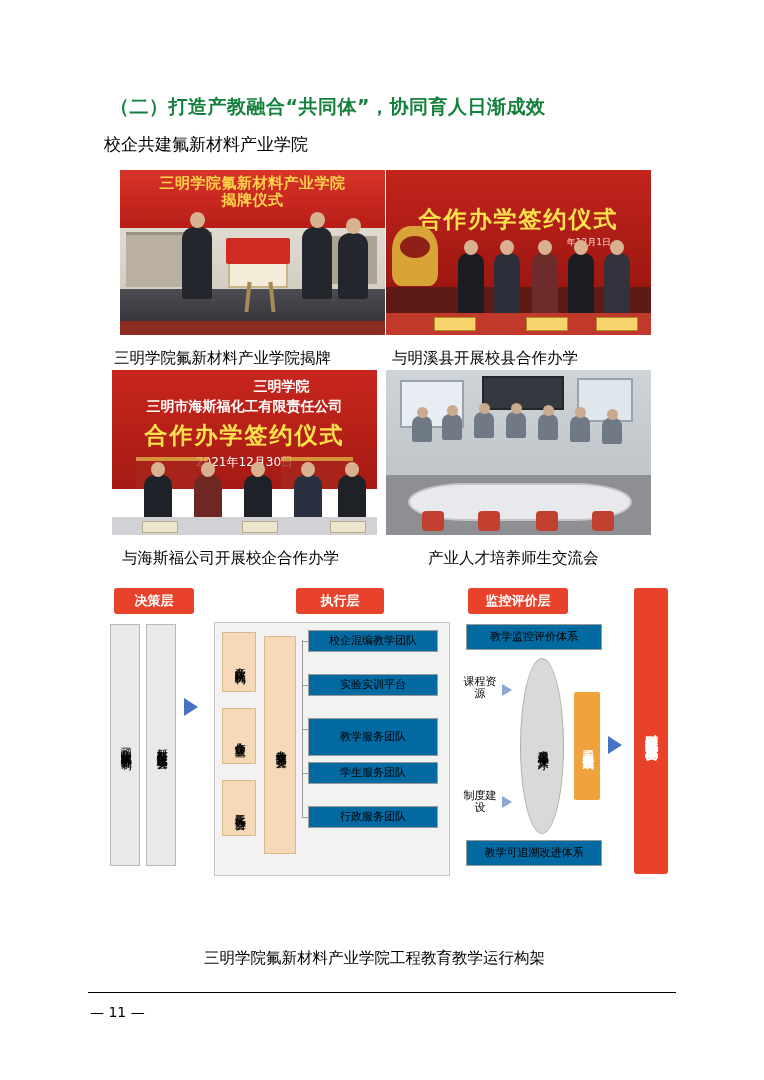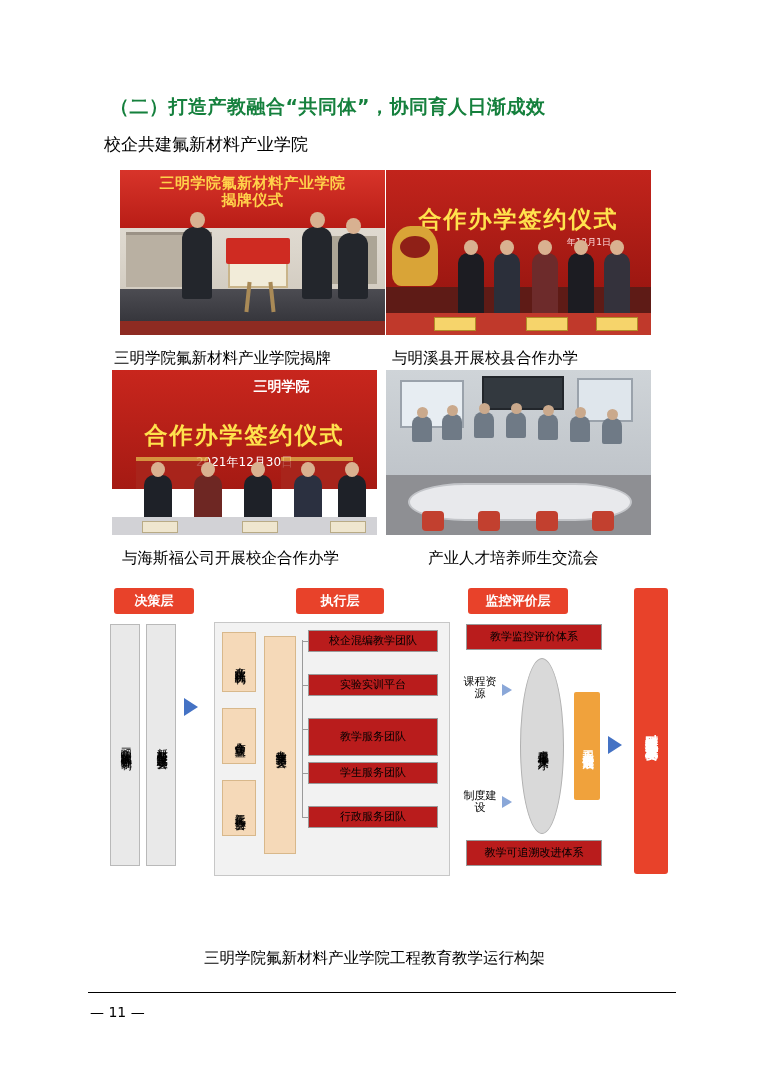--- a/index.html
+++ b/index.html
@@ -299,21 +299,21 @@
   }
   .gray {
     background: #e9e9e9;
     border: 1px solid #b9b9b9;
   }
   .tan {
     background: #f5d9b8;
     border: 1px solid #d8b88b;
   }
   .white {
-    background: #b91c1c;
+    background: #0369a1;
     border: 1px solid #9a9a9a;
   }
   .bigpanel {
     background: #f2f2f2;
     border: 1px solid #c7c7c7;
   }
   .orange-strip {
     background: #f0a23c;
     color: #fff;
     font-weight: bold;
@@ -424,20 +424,21 @@
       <div class="tbl"></div>
       <div class="plate pl1"></div>
       <div class="plate pl2"></div>
       <div class="plate pl3"></div>
     </div>
     <div class="caption cap2">与明溪县开展校县合作办学</div>
 
     <div class="photo p3">
       <div class="bg"></div>
       <div class="t1">三明学院</div>
+      <div class="t2">三明市海斯福化工有限责任公司</div>
       <div class="t3">合作办学签约仪式</div>
       <div class="t4">2021年12月30日</div>
       <div class="temple"></div>
       <div class="temple2"></div>
       <div class="stage"></div>
       <div class="pp q1">
           <i></i>
         </div>
       <div class="pp q2">
           <i></i>

